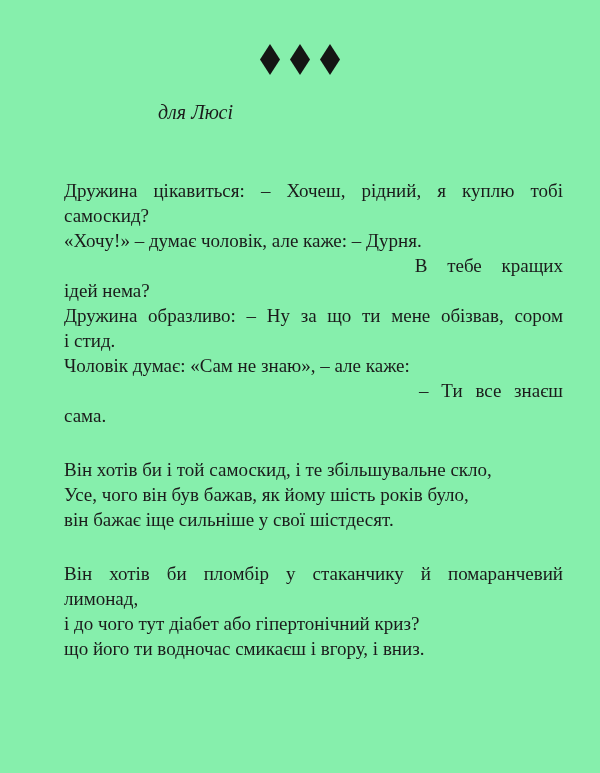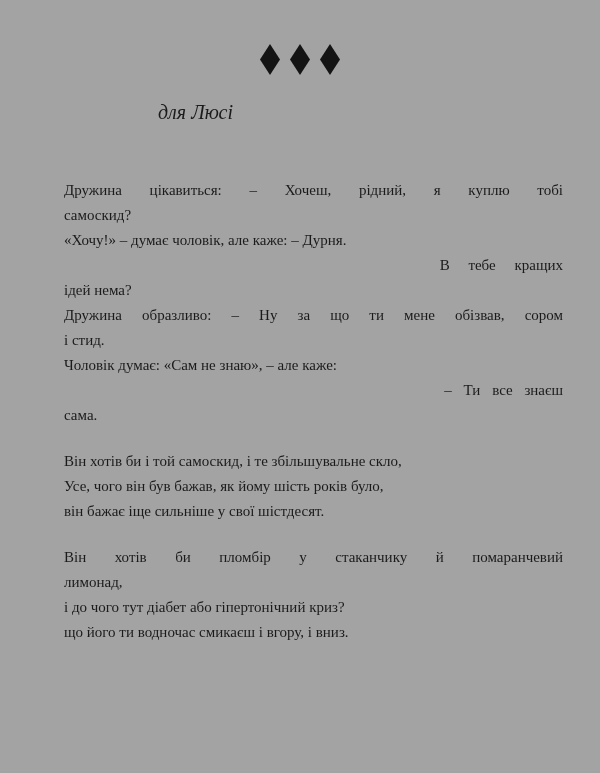--- a/index.html
+++ b/index.html
@@ -4,21 +4,21 @@
 <style>
   html, body {
     margin: 0;
     padding: 0;
     background: #ffffff;
   }
   .page {
     position: relative;
     width: 600px;
     height: 773px;
-    background: #a3a3a3;
+    background: #86efac;
     font-family: "Liberation Serif", serif;
     color: #1b1b1b;
     overflow: hidden;
   }
   .ornament {
     position: absolute;
     top: 44px;
     left: 0;
     width: 100%;
     display: flex;
@@ -39,24 +39,24 @@
     font-style: italic;
     font-size: 20px;
     line-height: 24px;
     white-space: nowrap;
   }
   .poem {
     position: absolute;
     top: 178px;
     left: 64px;
     width: 499px;
-    font-size: 15px;
+    font-size: 19px;
     line-height: 25px;
   }
-  .stanza + .stanza { margin-top: 21px; }
+  .stanza + .stanza { margin-top: 29px; }
   .line { min-height: 25px; }
   .line.justify {
     text-align: justify;
     text-align-last: justify;
     -moz-text-align-last: justify;
   }
   .line.right { text-align: right; }
   .line.ws15 { word-spacing: 15px; }
   .line.ws8  { word-spacing: 8px; }
 </style>

